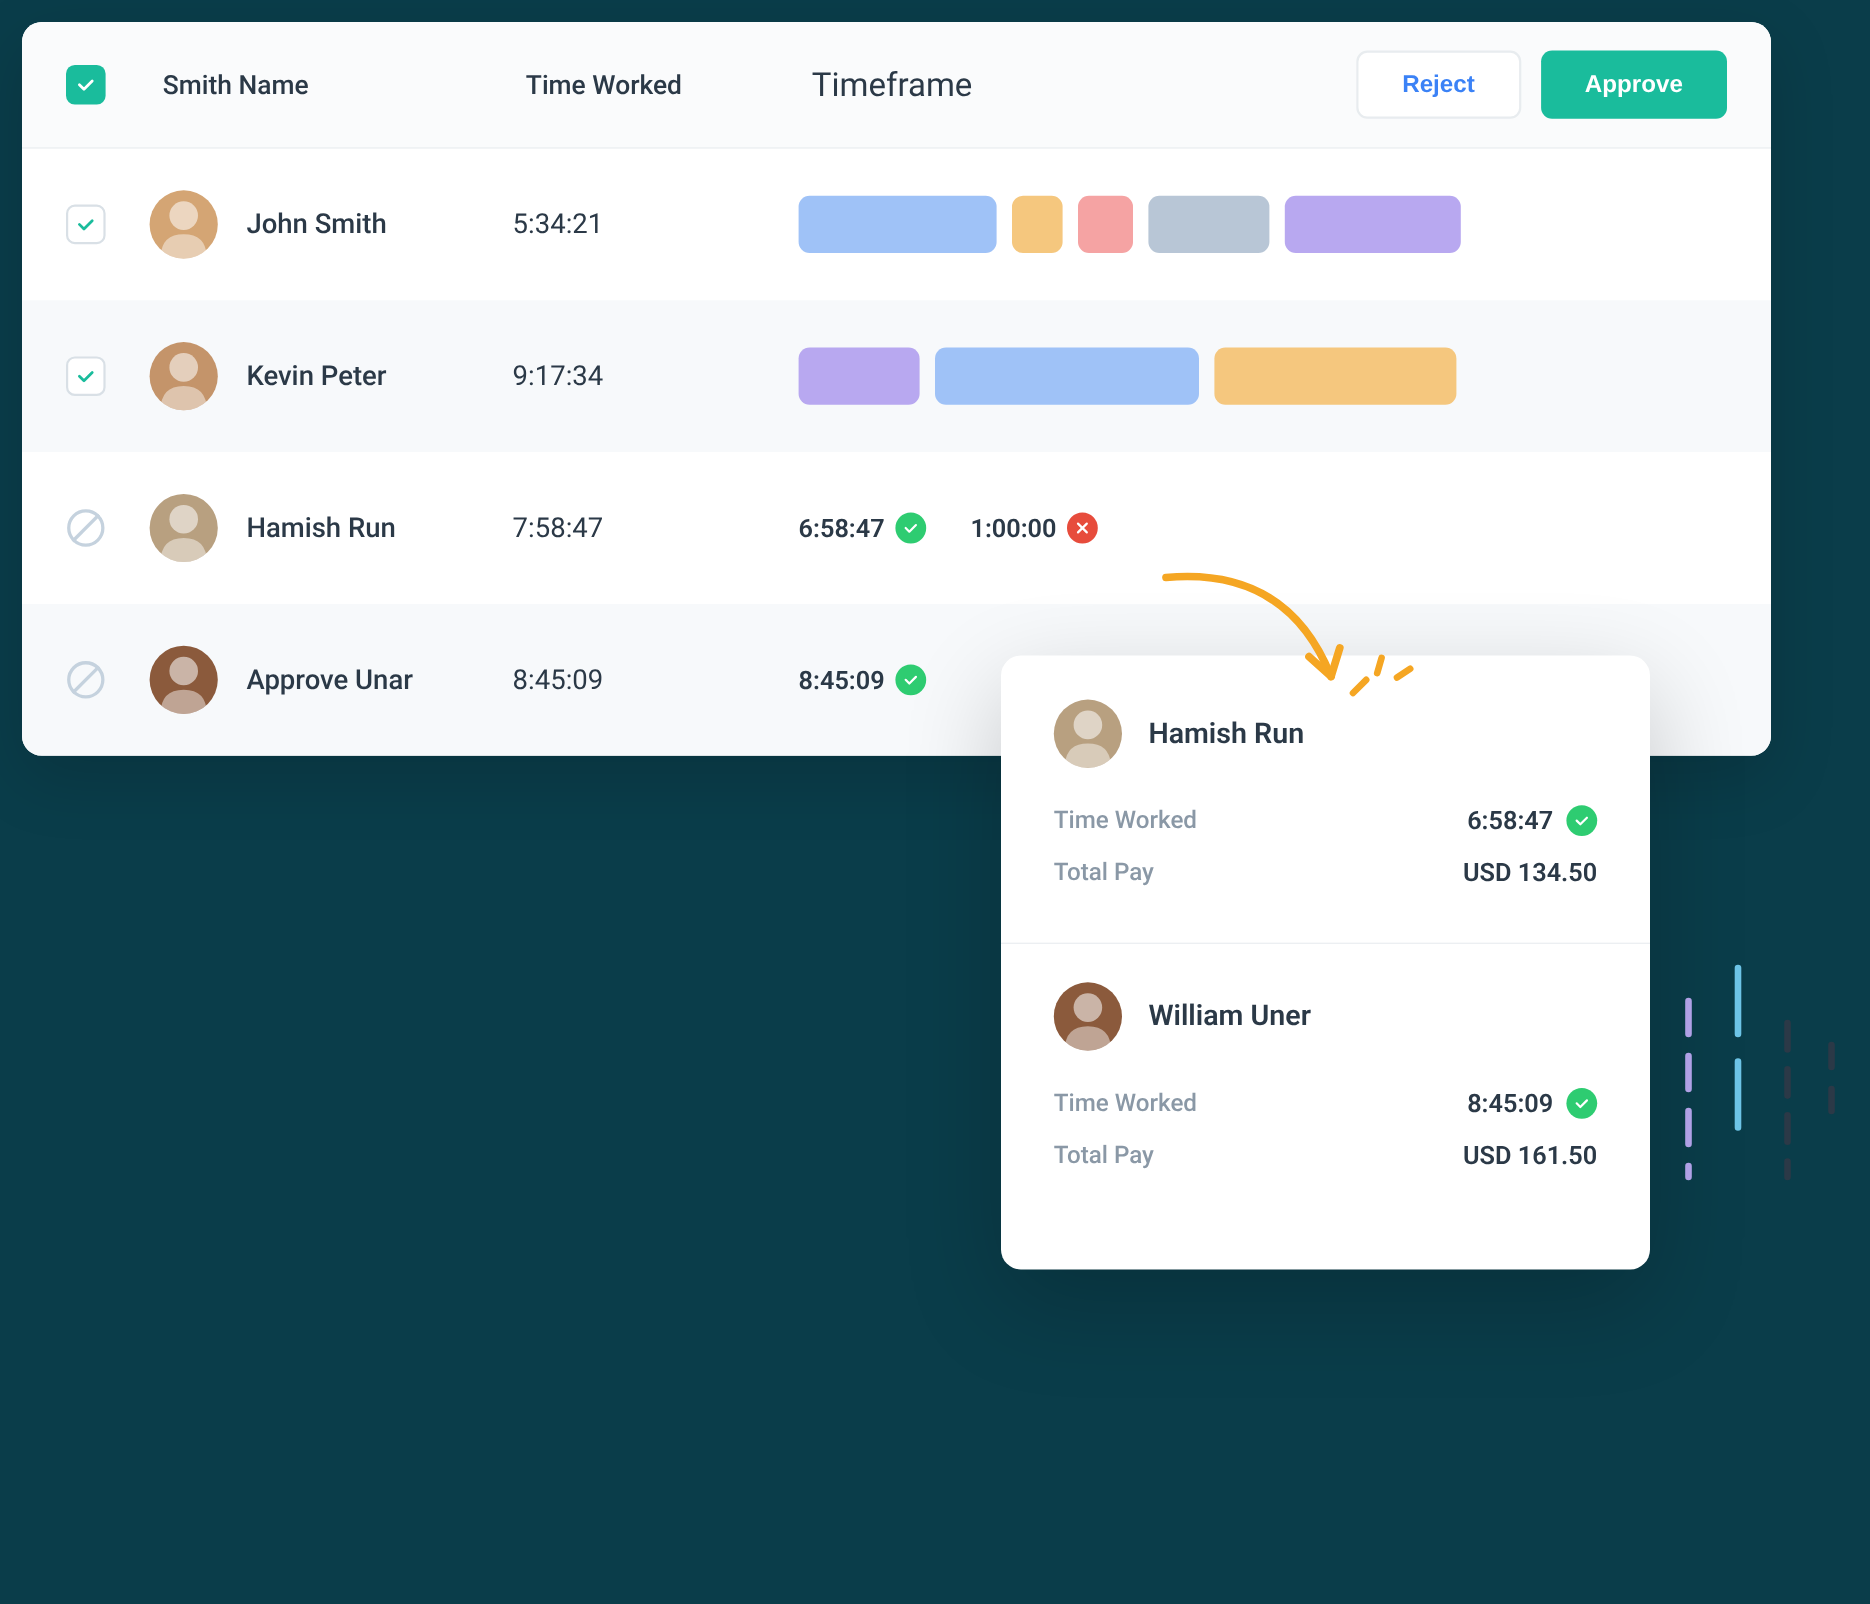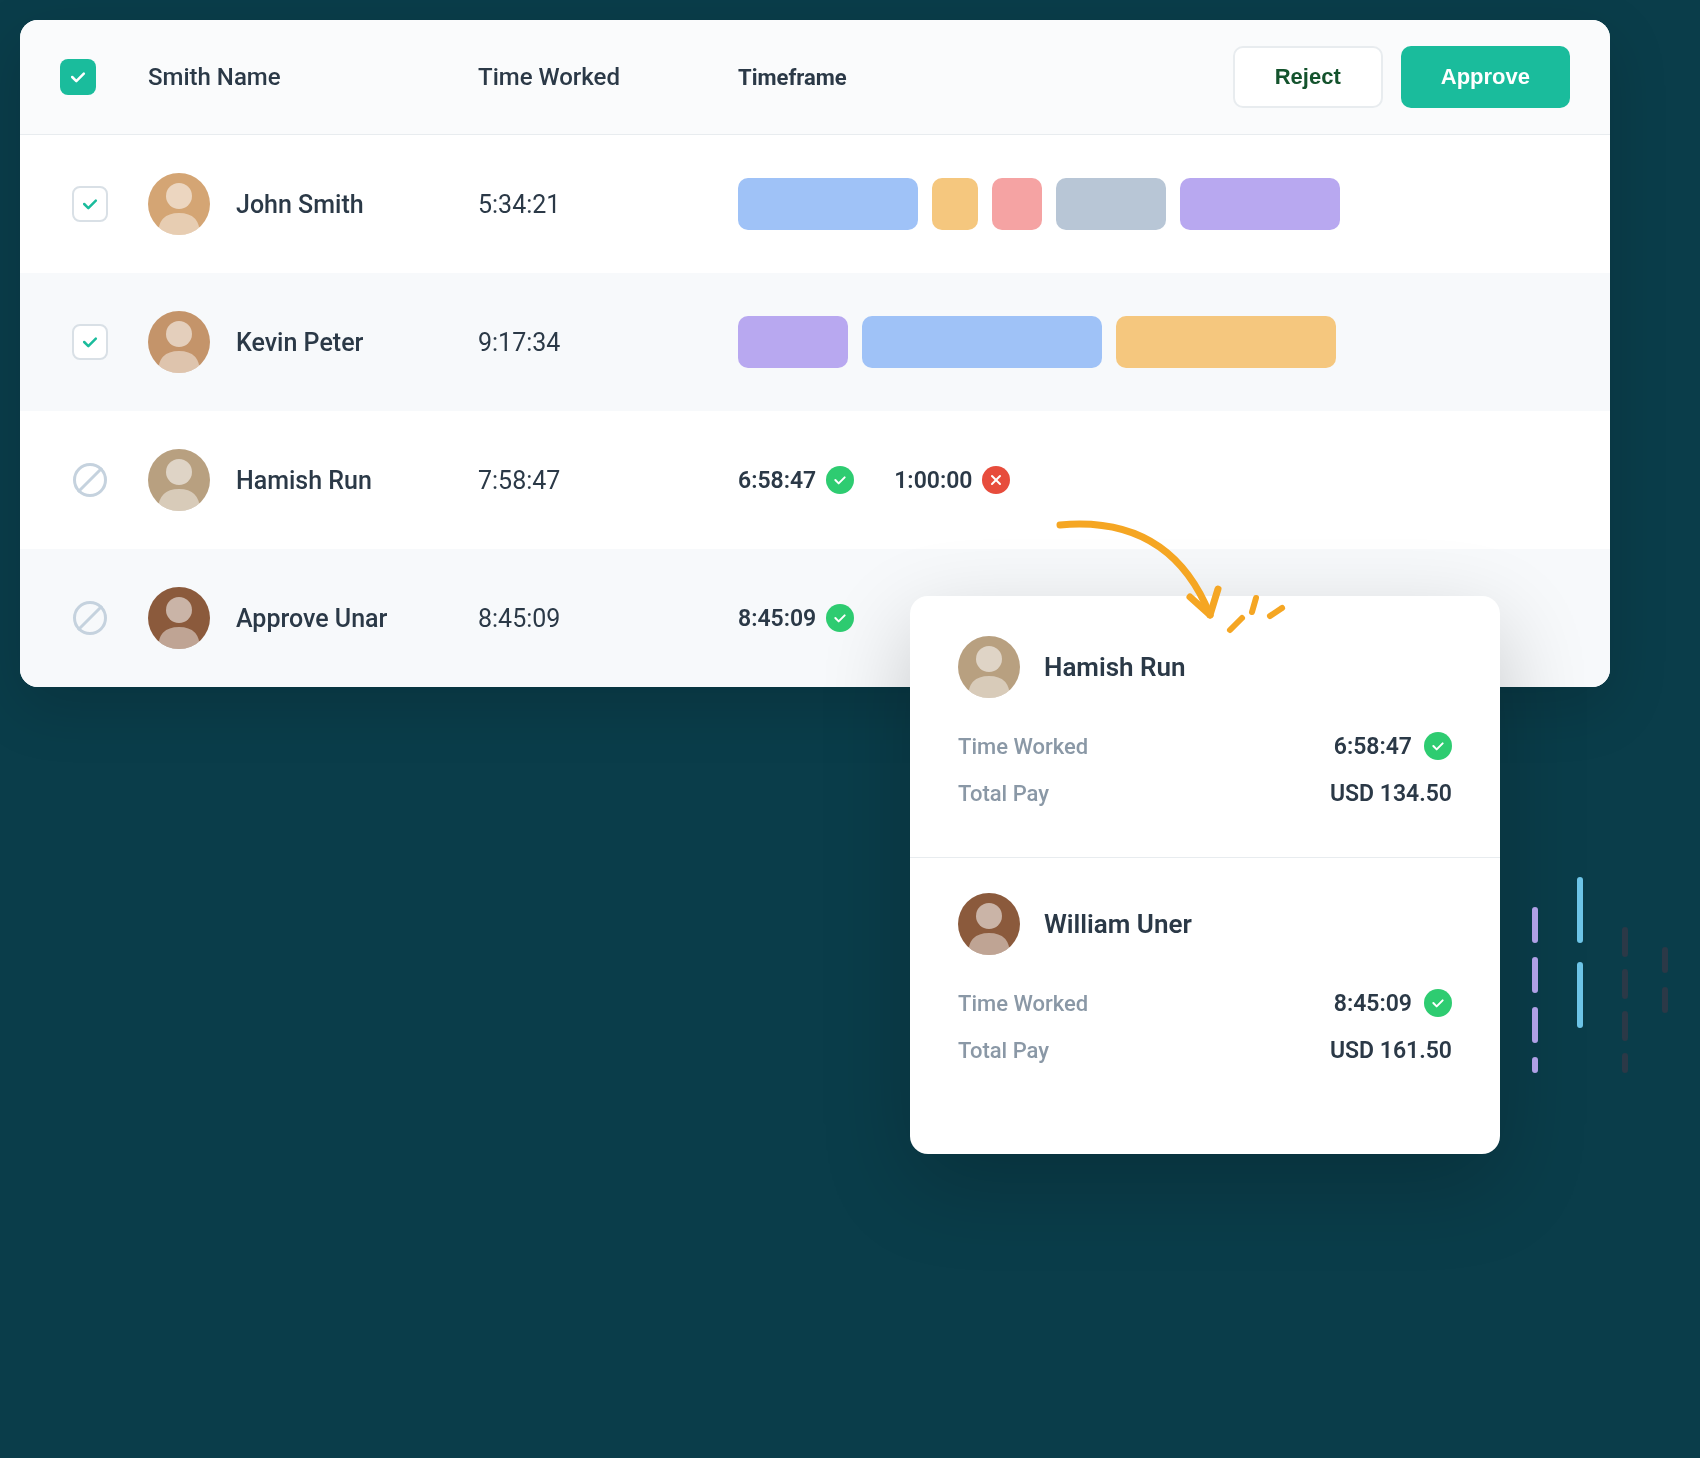--- a/index.html
+++ b/index.html
@@ -34,36 +34,36 @@
     display: flex;
     align-items: center;
     justify-content: center;
     flex-shrink: 0;
   }
   .checkbox.filled { background: #1abc9c; }
   .checkbox.outline { background: #fff; border: 2px solid #d9e0e6; }
   .checkbox svg { width: 20px; height: 20px; }
   .col-name { width: 330px; margin-left: 52px; color: #2b3947; font-size: 24px; font-weight: 500; }
   .col-time { width: 260px; color: #2b3947; font-size: 24px; font-weight: 500; }
-  .col-frame { flex: 1; color: #2b3947; font-size: 22px; font-weight: 700; }
+  .col-frame { flex: 1; color: #2b3947; font-size: 30px; font-weight: 400; }
   .actions { display: flex; gap: 18px; }
   .btn {
     padding: 16px 40px;
     border-radius: 10px;
     font-size: 22px;
     font-weight: 600;
     cursor: pointer;
     border: none;
   }
-  .btn-reject { background: #fff; color: #14532d; border: 2px solid #e8ecef; }
+  .btn-reject { background: #fff; color: #3b82f6; border: 2px solid #e8ecef; }
   .btn-approve { background: #1abc9c; color: #fff; }
   .row {
     display: flex;
     align-items: center;
-    padding: 38px 52px;
+    padding: 38px 40px;
   }
   .row.alt { background: #f7f9fb; }
   .row-check { width: 36px; display:flex; align-items:center; justify-content:center; }
   .ban-icon {
     width: 34px; height: 34px;
     border: 3px solid #c5d2de;
     border-radius: 50%;
     position: relative;
   }
   .ban-icon::after {

